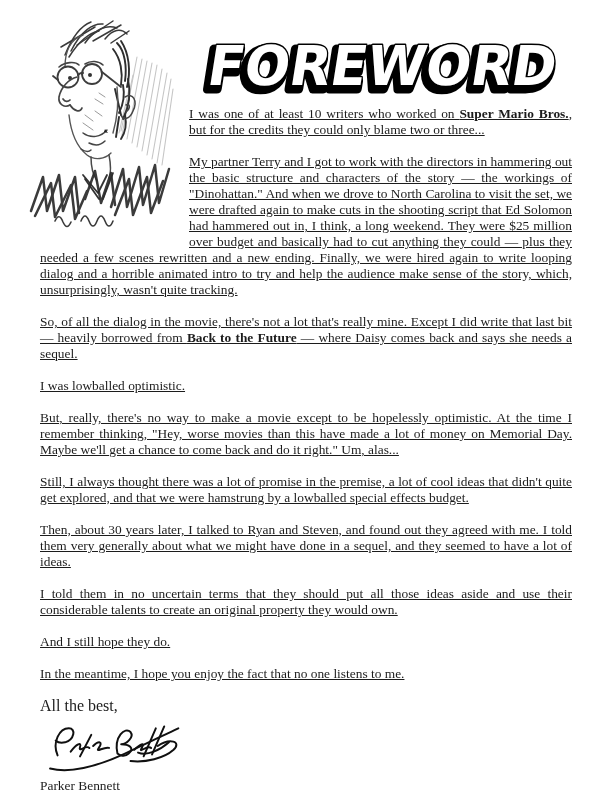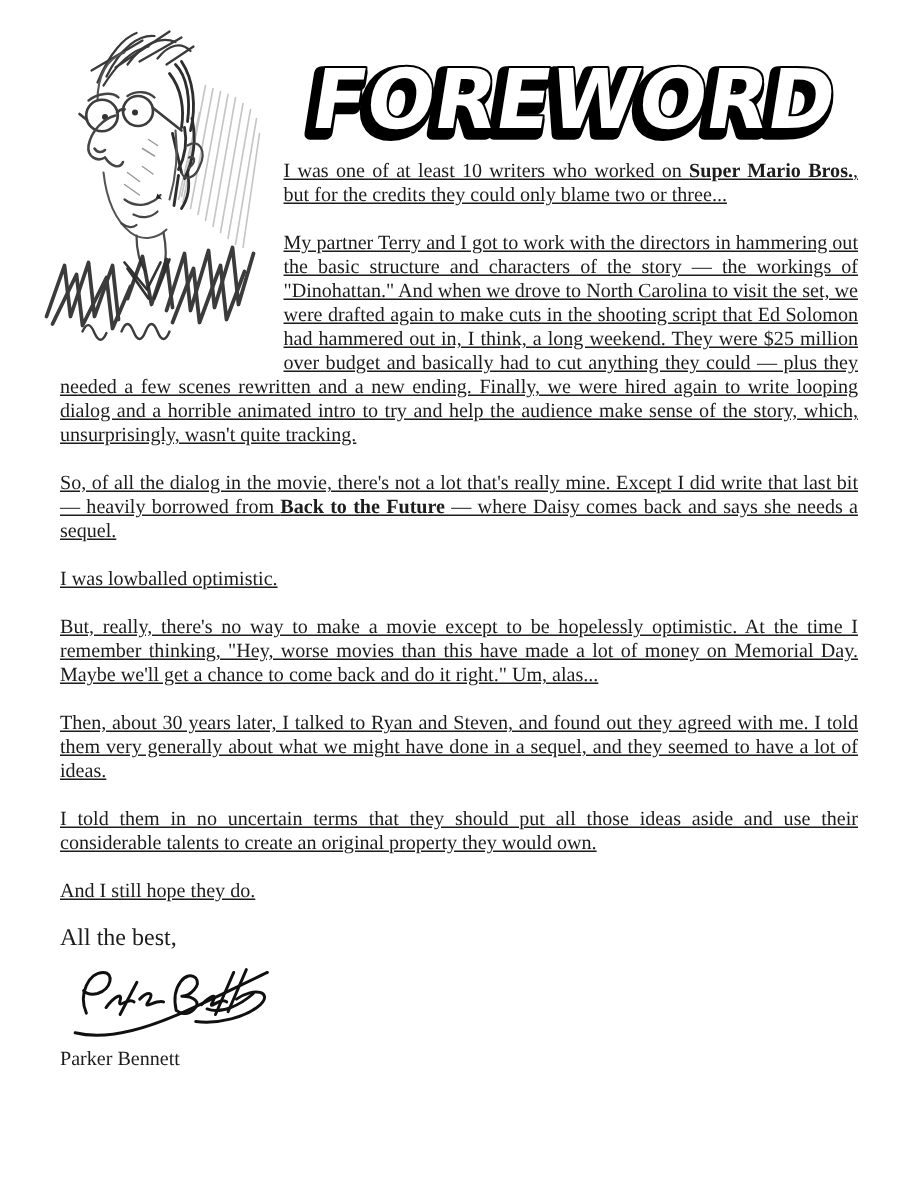--- a/index.html
+++ b/index.html
@@ -182,23 +182,25 @@
       </g>
     </svg>
   </div>
 
   <div class="body-text">
       <p><span>I was one of at least 10 writers who worked on </span><span class="b">Super Mario Bros.</span><span>, but for the credits they could only blame two or three...</span></p>
       <p><span>My partner Terry and I got to work with the directors in hammering out the basic structure and characters of the story — the workings of "Dinohattan." And when we drove to North Carolina to visit the set, we were drafted again to make cuts in the shooting script that Ed Solomon had hammered out in, I think, a long weekend. They were $25 million over budget and basically had to cut anything they could — plus they needed a few scenes rewritten and a new ending. Finally, we were hired again to write looping dialog and a horrible animated intro to try and help the audience make sense of the story, which, unsurprisingly, wasn't quite tracking.</span></p>
       <p><span>So, of all the dialog in the movie, there's not a lot that's really mine. Except I did write that last bit — heavily borrowed from </span><span class="b">Back to the Future</span><span> — where Daisy comes back and says she needs a sequel.</span></p>
       <p><span>I was lowballed optimistic.</span></p>
       <p><span>But, really, there's no way to make a movie except to be hopelessly optimistic. At the time I remember thinking, "Hey, worse movies than this have made a lot of money on Memorial Day. Maybe we'll get a chance to come back and do it right." Um, alas...</span></p>
+      <p><span>Still, I always thought there was a lot of promise in the premise, a lot of cool ideas that didn't quite get explored, and that we were hamstrung by a lowballed special effects budget.</span></p>
       <p><span>Then, about 30 years later, I talked to Ryan and Steven, and found out they agreed with me. I told them very generally about what we might have done in a sequel, and they seemed to have a lot of ideas.</span></p>
       <p><span>I told them in no uncertain terms that they should put all those ideas aside and use their considerable talents to create an original property they would own.</span></p>
       <p><span>And I still hope they do.</span></p>
+      <p><span>In the meantime, I hope you enjoy the fact that no one listens to me.</span></p>
     </div>
 
   <p class="closing">All the best,</p>
 
   <div class="signature">
     <svg viewBox="0 0 170 62" xmlns="http://www.w3.org/2000/svg">
       <g fill="none" stroke="#101010" stroke-width="2.1" stroke-linecap="round" stroke-linejoin="round">
         <path d="M14,40 C8,26 16,11 26,11 C34,11 32,23 22,26 C18,27 14,26 12,24"></path>
         <path d="M28,36 C34,28 40,25 38,31 C36,38 44,28 48,32"></path>
         <path d="M50,18 L38,41"></path>

